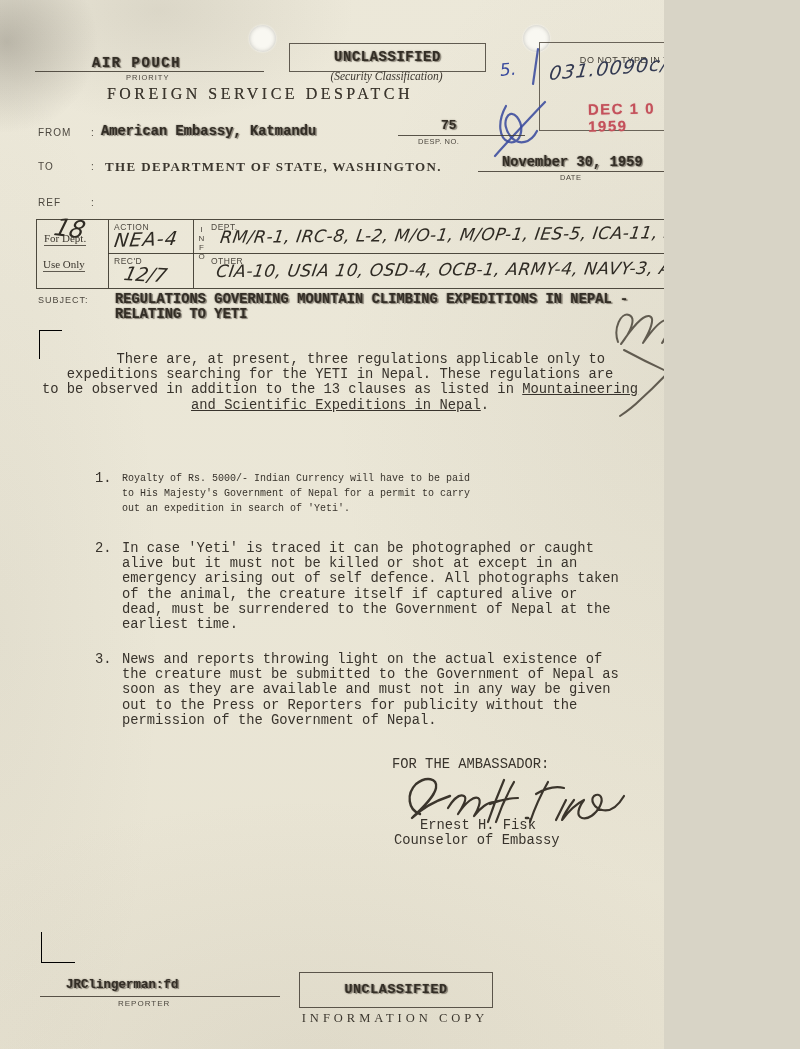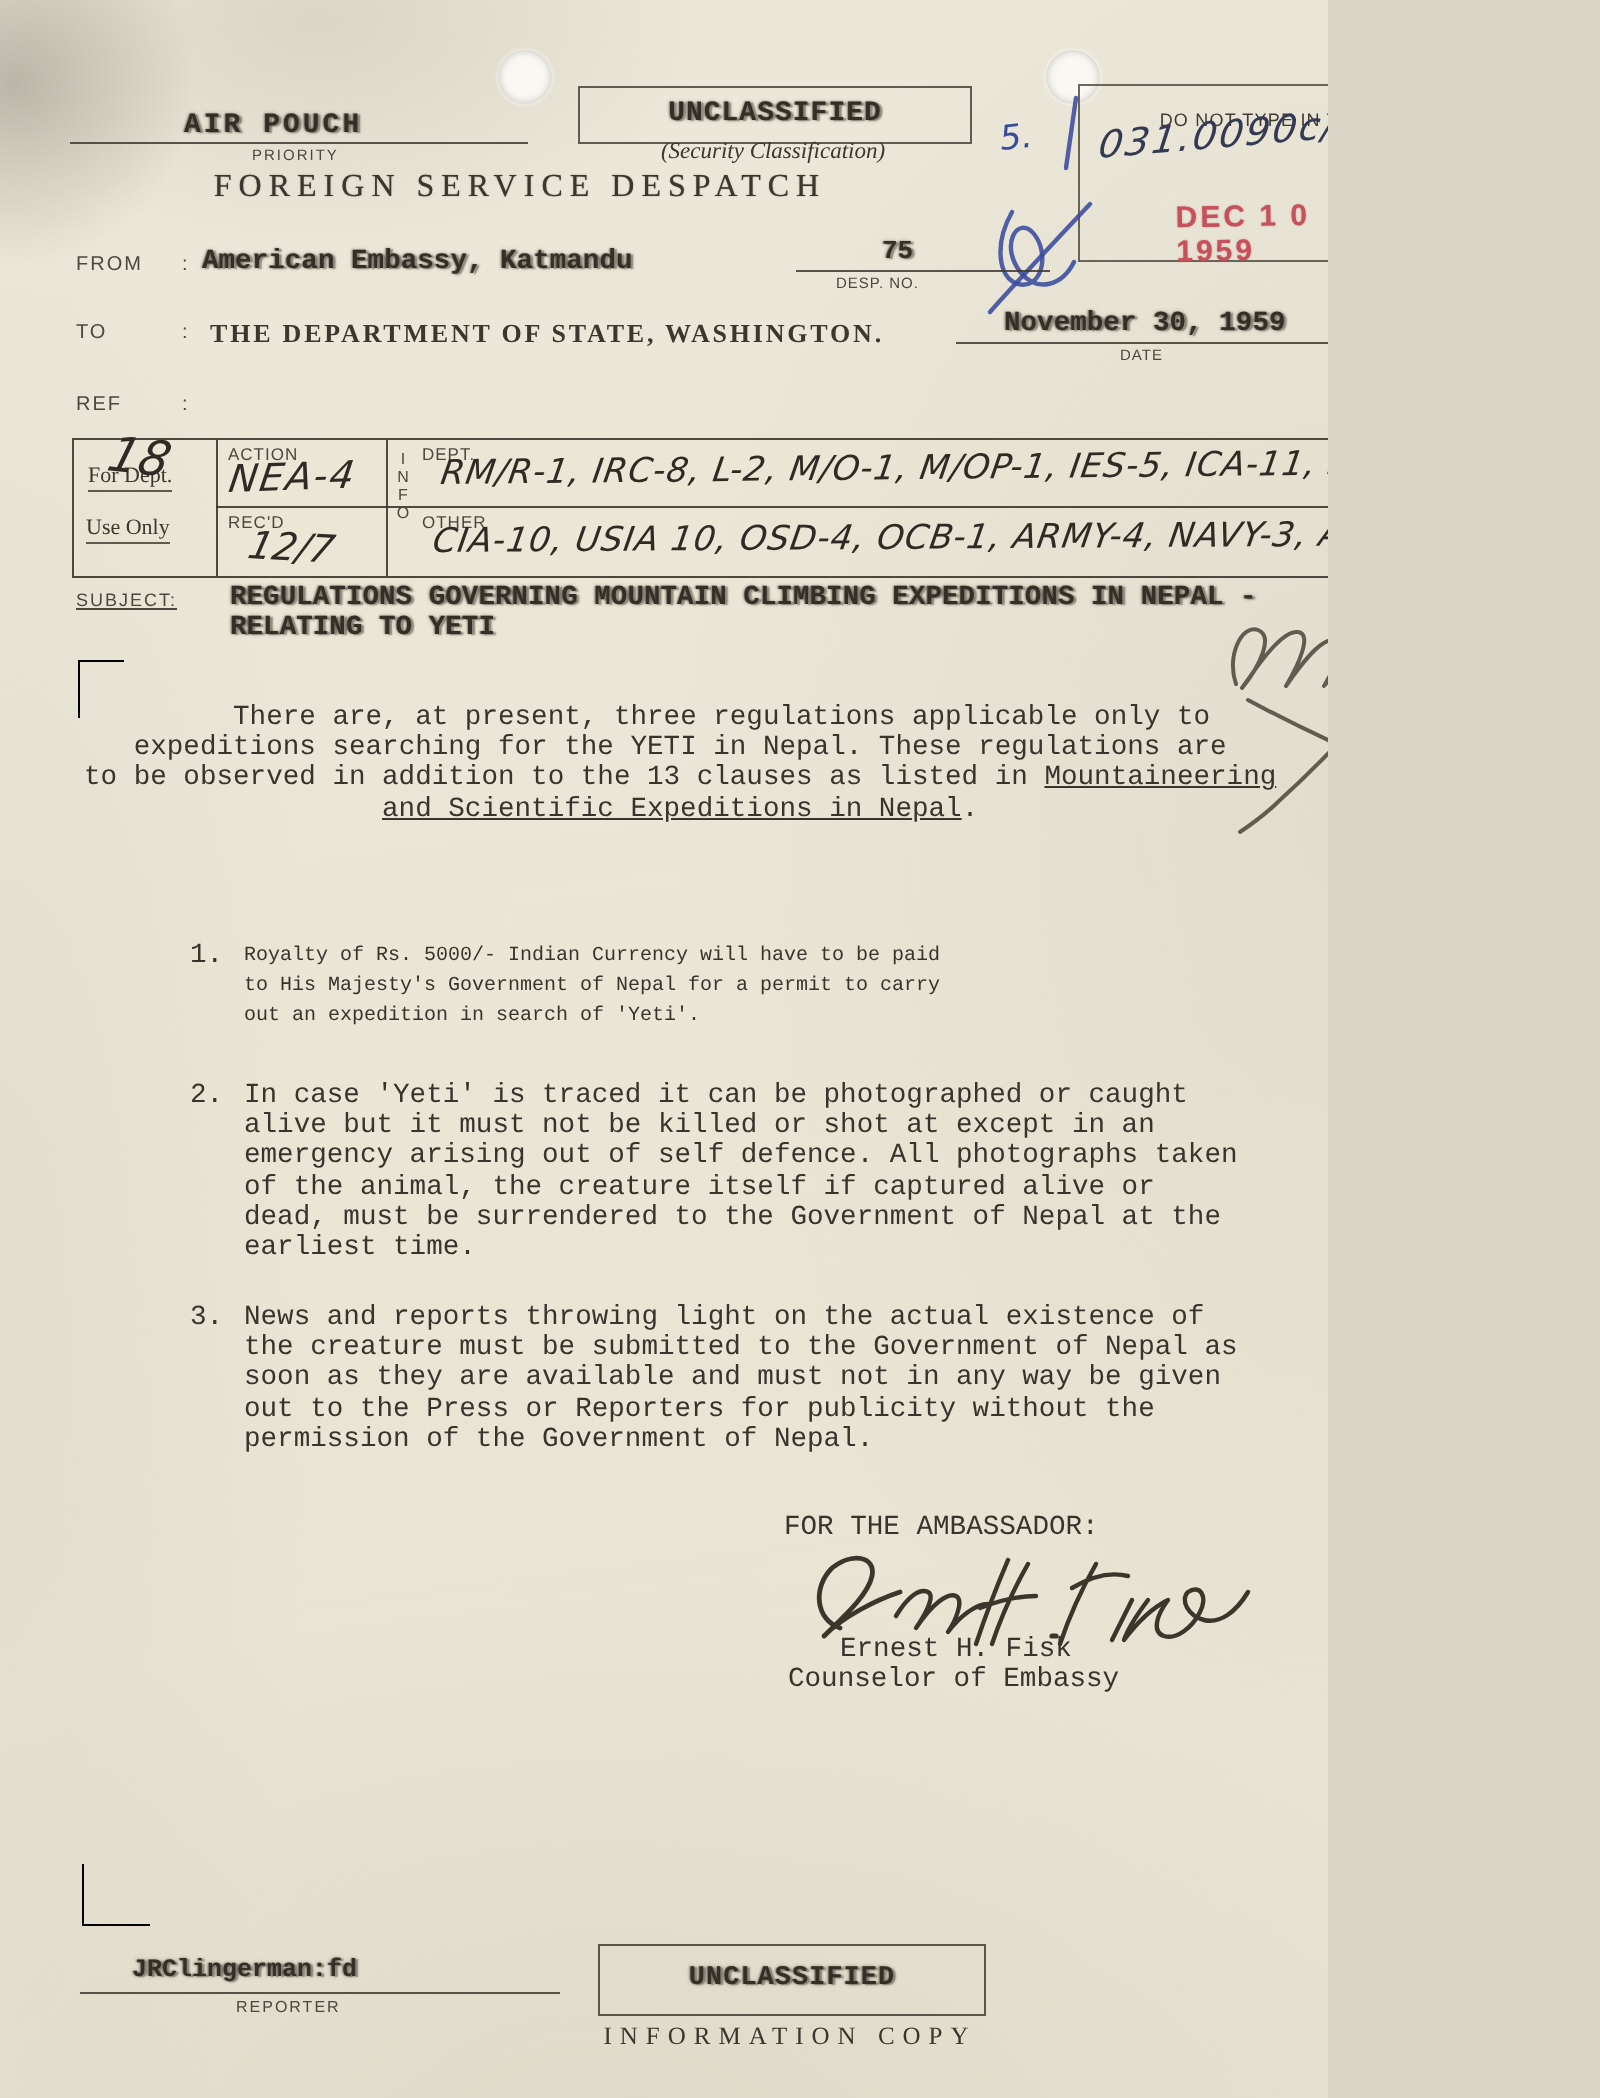--- a/index.html
+++ b/index.html
@@ -94,21 +94,21 @@
     <div class="abs lbl" style="left:77px;top:36px;font-size:8.5px;letter-spacing:.5px;">REC'D</div>
     <div class="abs hand" style="left:85px;top:42px;font-size:19px;transform:skewX(-10deg) rotate(3deg);">12/7</div>
 
     <div class="abs lbl" style="left:160px;top:5px;font-size:8px;letter-spacing:0;writing-mode:vertical-rl;text-orientation:upright;line-height:9px;">INFO</div>
     <div class="abs lbl" style="left:174px;top:2px;font-size:8.5px;letter-spacing:.5px;">DEPT.</div>
     <div class="abs hand" style="left:182px;top:7px;font-size:17px;letter-spacing:.5px;transform:skewX(-9deg) rotate(-0.6deg);">RM/R-1, IRC-8, L-2, M/O-1, M/OP-1, IES-5, ICA-11, S/SA-1</div>
     <div class="abs lbl" style="left:174px;top:36px;font-size:8.5px;letter-spacing:.5px;">OTHER</div>
     <div class="abs hand" style="left:178px;top:41px;font-size:17px;letter-spacing:.5px;transform:skewX(-9deg) rotate(-0.4deg);">CIA-10, USIA 10, OSD-4, OCB-1, ARMY-4, NAVY-3, AIR-1</div>
   </div>
 
-  <div class="abs lbl" style="left:38px;top:295px;font-size:9px;text-decoration:underline;">SUBJECT:</div>
+  <div class="abs lbl" style="left:38px;top:295px;font-size:9px;">SUBJECT:</div>
   <div class="abs typed-b smudge" style="left:115px;top:292px;font-size:13.8px;">REGULATIONS GOVERNING MOUNTAIN CLIMBING EXPEDITIONS IN NEPAL -</div>
   <div class="abs typed-b smudge" style="left:115px;top:307px;font-size:13.8px;">RELATING TO YETI</div>
 
   <div class="abs bracket" style="left:39px;top:330px;width:22px;height:28px;border-left:1px solid;border-top:1px solid;"></div>
   <div class="abs bracket" style="left:717px;top:326px;width:37px;height:30px;border-right:1px solid;border-top:1px solid;"></div>
   <div class="abs bracket" style="left:41px;top:932px;width:33px;height:30px;border-left:1px solid;border-bottom:1px solid;"></div>
 
   <svg class="abs" style="left:610px;top:302px;" width="110" height="50" viewBox="0 0 110 50">
     <path class="ink-pencil" stroke-width="2" d="M8,40 C3,26 11,10 19,13 C27,16 20,31 11,42 C22,26 32,13 39,14 C46,15 40,29 33,41 C42,28 51,17 57,18 C63,19 58,31 52,41 C59,33 68,28 76,28 L98,27"></path>
     <path class="ink-pencil" stroke-width="2" d="M64,33 L100,32"></path>

